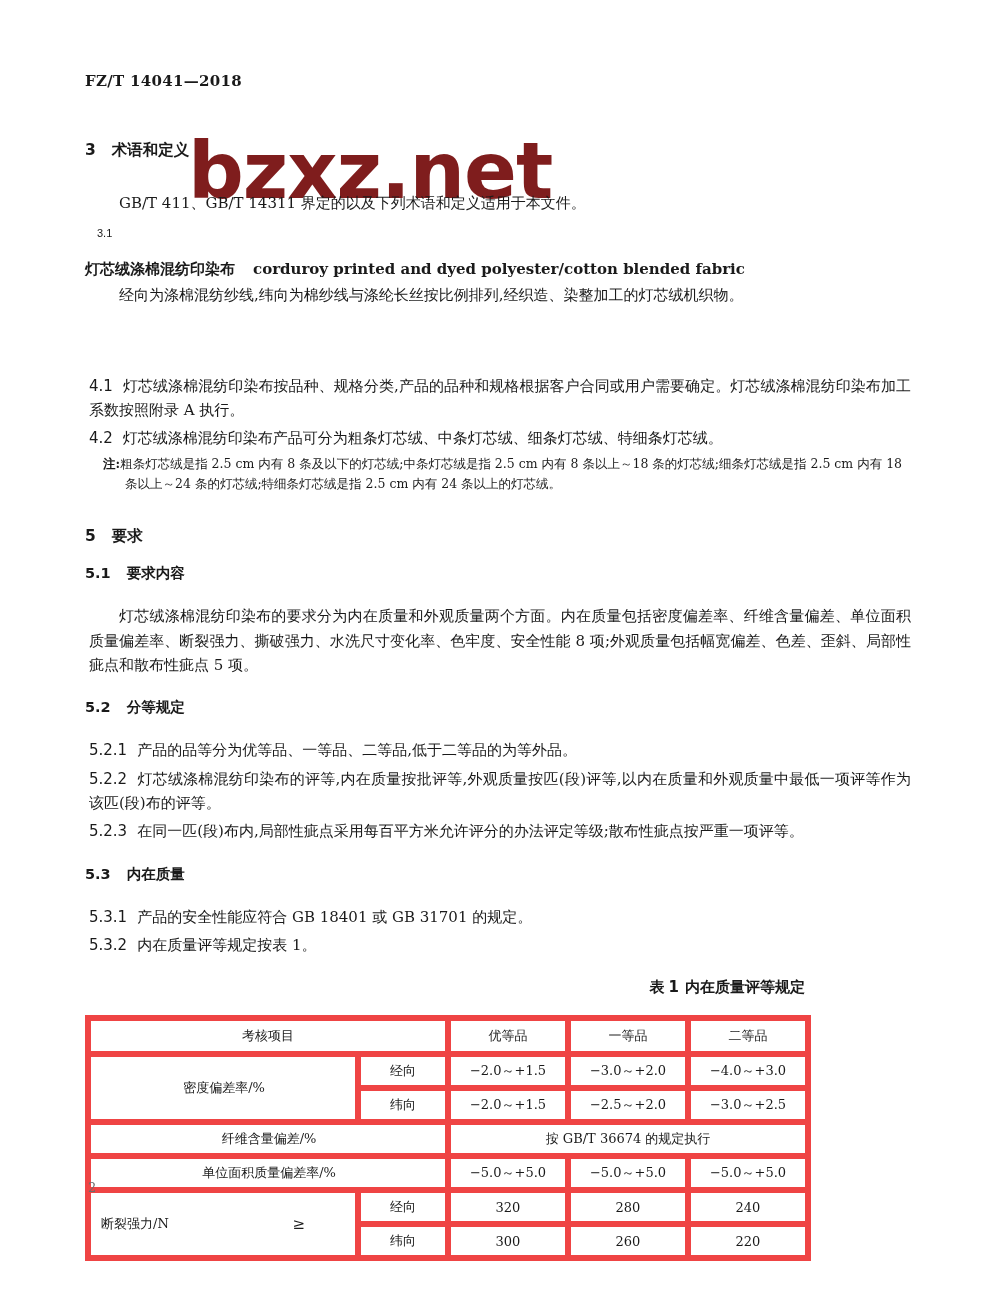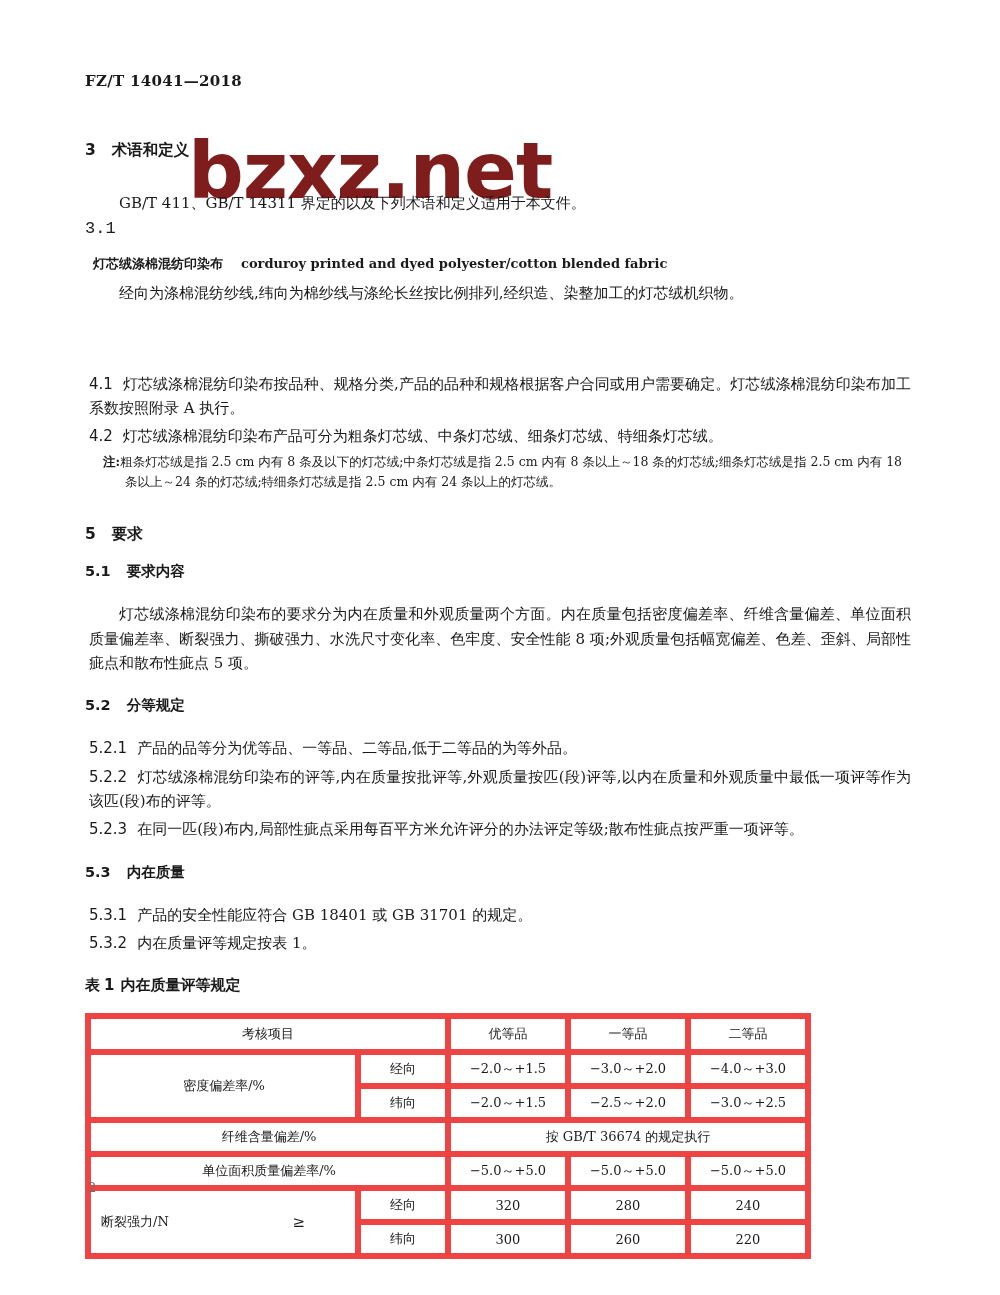--- a/index.html
+++ b/index.html
@@ -76,49 +76,49 @@
     margin: 4px;
     text-align: justify;
   }
   .para .num {
     font-family: "DejaVu Sans", "Liberation Sans", sans-serif;
     margin-right: 10px;
   }
   .indent { text-indent: 2em; }
 
   .subnum {
-    font-size: 17px;
-    font-family: Liberation Mono, monospace;
-    margin: 0;
+    font-size: 11px;
+    font-family: Liberation Sans, sans-serif;
+    margin: 12px;
   }
 
   .termline {
-    font-size: 13px;
-    font-weight: bold;
-    margin: 8px;
+    font-size: 15px;
+    font-weight: bold;
+    margin: 0;
   }
   .termline .en { margin-left: 18px; }
 
   .note {
     font-size: 12.5px;
     line-height: 1.6;
     margin: 0;
     padding-left: 40px;
     text-indent: -22px;
   }
   .note .lbl { font-weight: bold; }
 
   .gap-sm { height: 9px; }
   .gap-md { height: 17px; }
   .gap-lg { height: 26px; }
   .gap-xl { height: 32px; }
 
   
   .tbl-caption {
-    text-align: left;
+    text-align: right;
     font-family: "DejaVu Sans", "Liberation Sans", sans-serif;
     font-weight: bold;
     font-size: 15px;
     margin: 0;
     width: 720px;
   }
   .tbl-caption .t-no { margin: 0 6px 0 4px; }
 
   table.spec {
     border-collapse: collapse;

